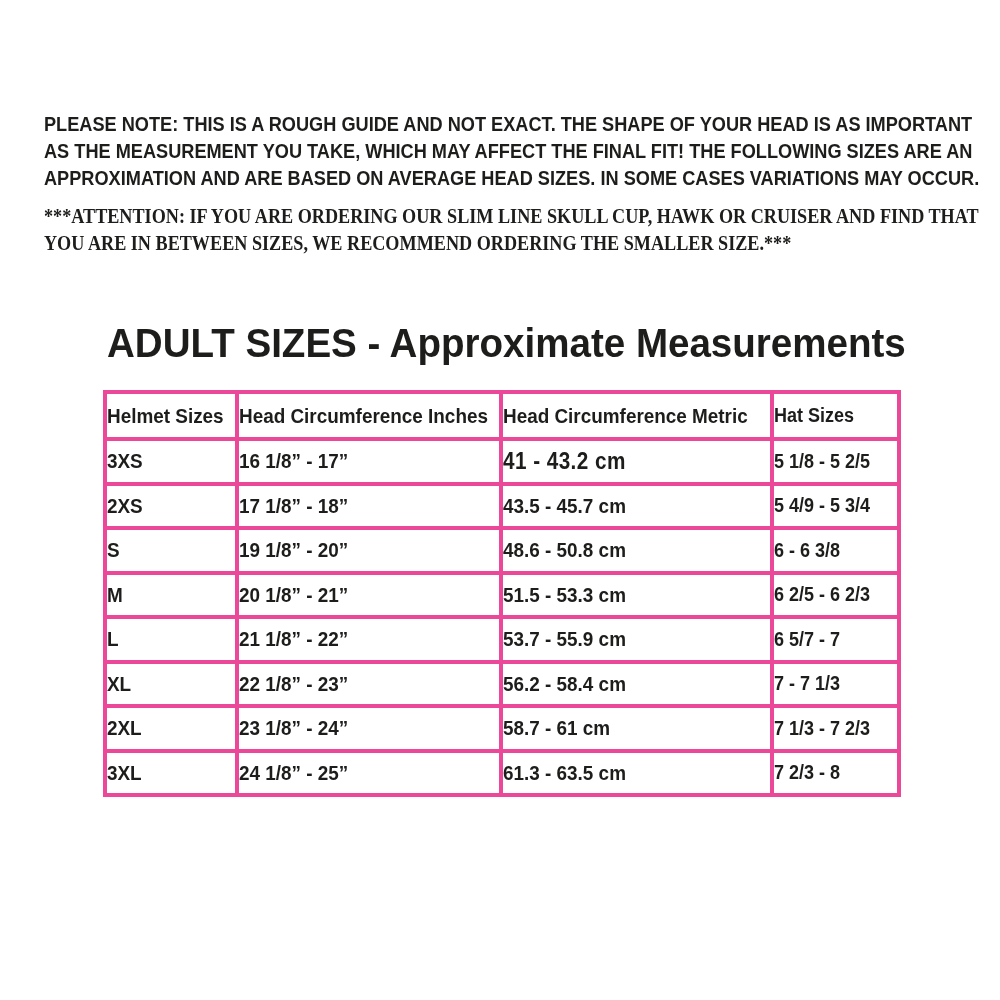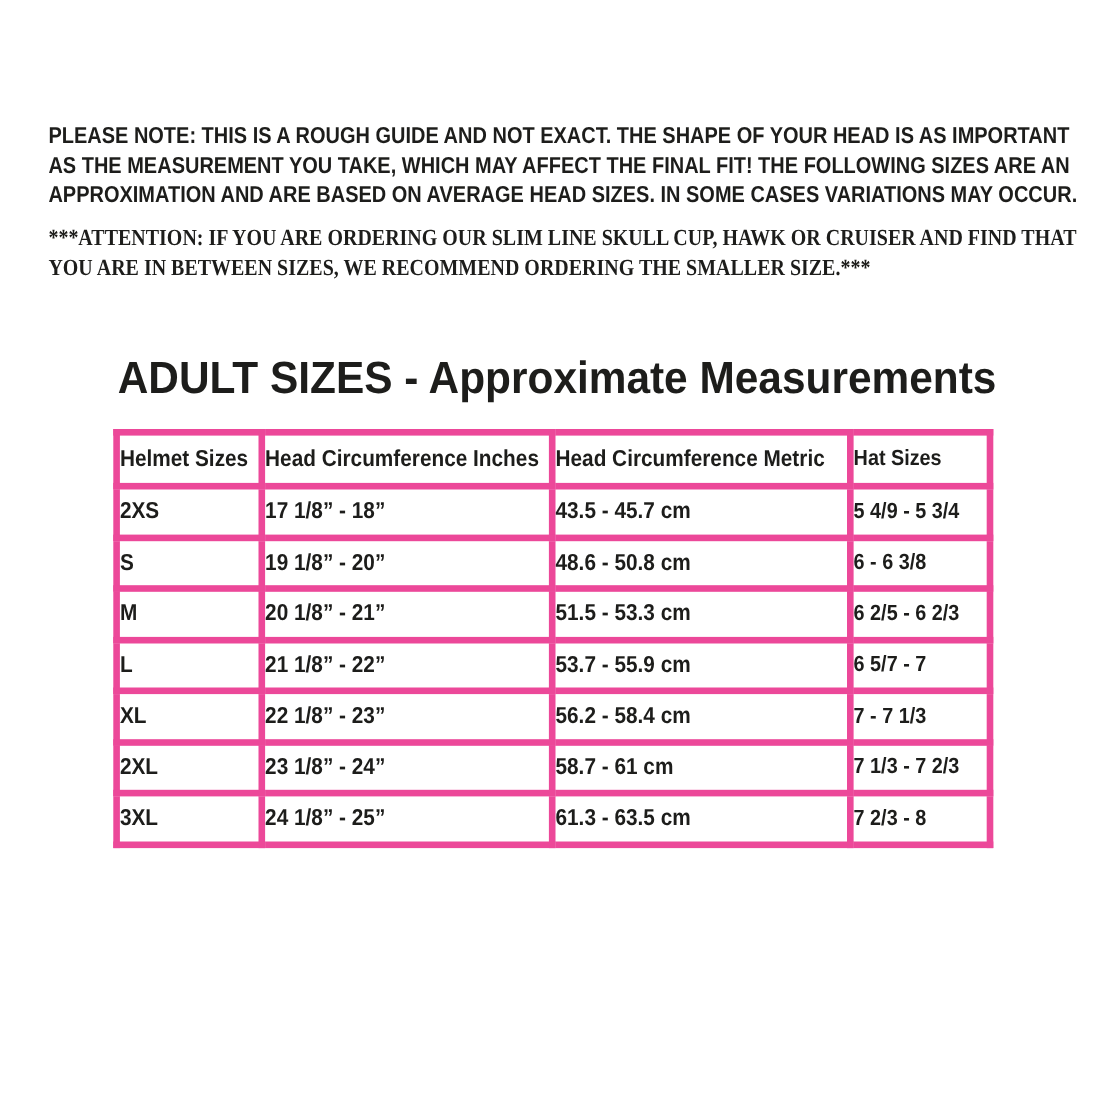--- a/index.html
+++ b/index.html
@@ -52,21 +52,21 @@
   .size-table {
     position: absolute;
     left: 103px;
     top: 390px;
     width: 794px;
     border-collapse: collapse;
     table-layout: fixed;
   }
   .size-table th,
   .size-table td {
-    border: 6px solid #ec4899;
+    border: 4px solid #ec4899;
     padding: 0;
     text-align: left;
     vertical-align: middle;
     overflow: visible;
   }
   .size-table th { height: 43px; }
   .size-table td { height: 40.5px; }
 
   .cell-text {
     display: inline-block;
@@ -118,20 +118,26 @@
   <thead>
     <tr>
       <th class="col-helmet"><span class="cell-text">Helmet Sizes</span></th>
       <th class="col-inches"><span class="cell-text">Head Circumference Inches</span></th>
       <th class="col-metric"><span class="cell-text">Head Circumference Metric</span></th>
       <th class="col-hat"><span class="cell-text">Hat Sizes</span></th>
     </tr>
   </thead>
   <tbody>
     <tr>
+      <td class="col-helmet"><span class="cell-text">3XS</span></td>
+      <td class="col-inches"><span class="cell-text bold">16 1/8” - 17”</span></td>
+      <td class="col-metric"><span class="cell-text big-bold">41 - 43.2 cm</span></td>
+      <td class="col-hat"><span class="cell-text bold">5 1/8 - 5 2/5</span></td>
+    </tr>
+    <tr>
       <td class="col-helmet"><span class="cell-text">2XS</span></td>
       <td class="col-inches"><span class="cell-text">17 1/8” - 18”</span></td>
       <td class="col-metric"><span class="cell-text">43.5 - 45.7 cm</span></td>
       <td class="col-hat"><span class="cell-text">5 4/9 - 5 3/4</span></td>
     </tr>
     <tr>
       <td class="col-helmet"><span class="cell-text">S</span></td>
       <td class="col-inches"><span class="cell-text">19 1/8” - 20”</span></td>
       <td class="col-metric"><span class="cell-text">48.6 - 50.8 cm</span></td>
       <td class="col-hat"><span class="cell-text">6 - 6 3/8</span></td>

